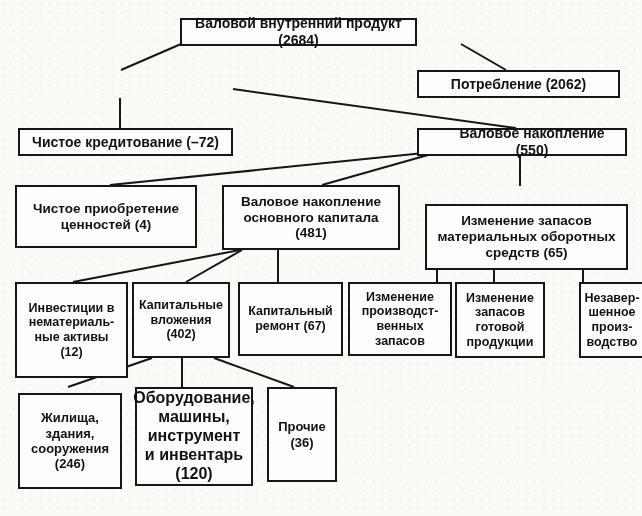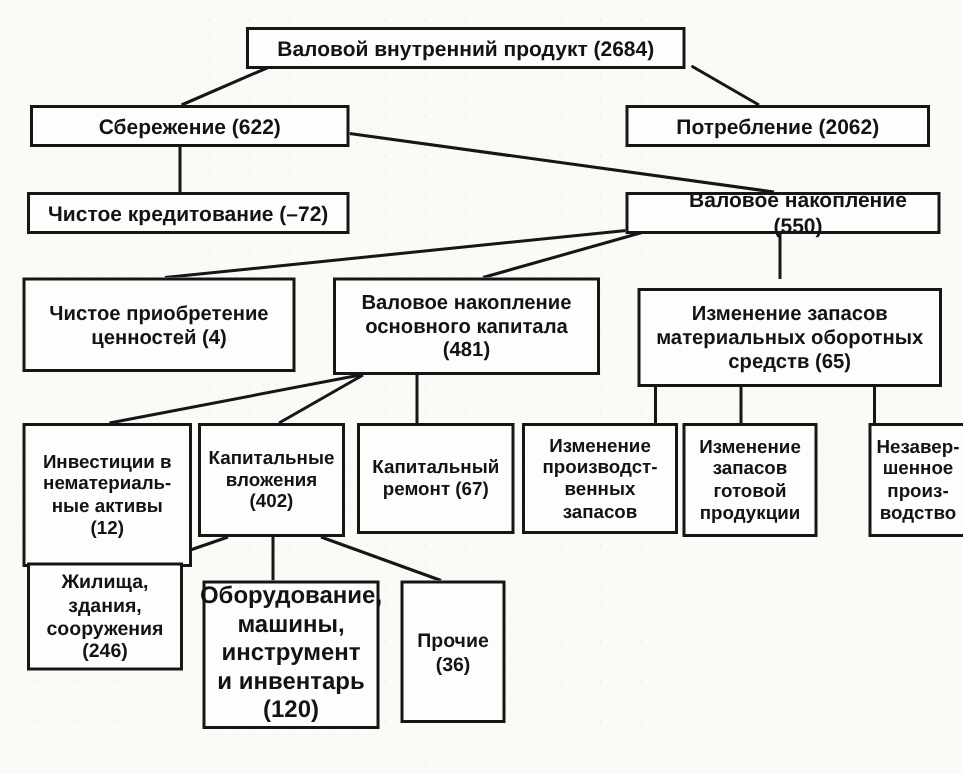--- a/index.html
+++ b/index.html
@@ -28,38 +28,38 @@
     color:#131313;
     font-weight:bold;
     display:flex;align-items:center;justify-content:center;
     text-align:center;
     white-space:pre-line;
     line-height:1.18;
     padding:2px 4px;
     z-index:2;
   }
   
-  #n-gdp            {left:164px;top:18px; width:293px;height:28px;font-size:14px;}
+  #n-gdp            {left:180px;top:18px; width:237px;height:28px;font-size:14px;}
   #n-savings        {left:20px; top:70px; width:213px;height:28px;font-size:14px;}
   #n-consumption    {left:417px;top:70px; width:203px;height:28px;font-size:14px;}
   #n-net-lending    {left:18px; top:128px;width:215px;height:28px;font-size:14px;}
   #n-gross-acc      {left:417px;top:128px;width:210px;height:28px;font-size:14px;padding-left:24px;}
   
   #n-net-valuables  {left:15px; top:185px;width:182px;height:63px;font-size:13.5px;}
   #n-gfcf           {left:222px;top:185px;width:178px;height:65px;font-size:13.5px;}
-  #n-inventory      {left:425px;top:192px;width:203px;height:66px;font-size:13.5px;}
+  #n-inventory      {left:425px;top:204px;width:203px;height:66px;font-size:13.5px;}
   
   #n-intangible     {left:15px; top:282px;width:113px;height:96px;font-size:12.5px;}
   #n-capinvest      {left:132px;top:282px;width:98px; height:76px;font-size:12.5px;}
   #n-caprepair      {left:238px;top:282px;width:105px;height:74px;font-size:12.5px;}
   #n-prodstocks     {left:348px;top:282px;width:104px;height:74px;font-size:12.5px;}
   #n-finished       {left:455px;top:282px;width:90px; height:76px;font-size:12.5px;}
   #n-wip            {left:550px;top:282px;width:66px; height:76px;font-size:12.5px;margin-left:29px;}
   
-  #n-housing        {left:18px; top:375px;width:104px;height:72px;font-size:13px;}
+  #n-housing        {left:18px; top:393px;width:104px;height:96px;font-size:13px;}
   #n-equipment      {left:135px;top:387px;width:118px;height:99px;font-size:16px;}
   #n-other          {left:267px;top:387px;width:70px; height:95px;font-size:13px;}
 </style>
 </head>
 <body>
 
 <div id="canvas">
 
   <svg class="wires" viewBox="0 0 642 516" xmlns="http://www.w3.org/2000/svg">
     <g stroke="#161616" stroke-width="2" fill="none">
@@ -76,21 +76,20 @@
       <line x1="437" y1="252" x2="437" y2="282"></line>
       <line x1="494" y1="252" x2="494" y2="282"></line>
       <line x1="583" y1="252" x2="583" y2="282"></line>
       <line x1="152" y1="358" x2="68" y2="387"></line>
       <line x1="182" y1="358" x2="182" y2="387"></line>
       <line x1="214" y1="358" x2="294" y2="387"></line>
     </g>
   </svg>
 
   <div class="node" id="n-gdp">Валовой внутренний продукт (2684)</div>
-  <div class="node" id="n-savings">Сбережение (622)</div>
   <div class="node" id="n-consumption">Потребление (2062)</div>
   <div class="node" id="n-net-lending">Чистое кредитование (–72)</div>
   <div class="node" id="n-gross-acc">Валовое накопление (550)</div>
   <div class="node" id="n-net-valuables">Чистое приобретение
 ценностей (4)</div>
   <div class="node" id="n-gfcf">Валовое накопление
 основного капитала
 (481)</div>
   <div class="node" id="n-inventory">Изменение запасов
 материальных оборотных

